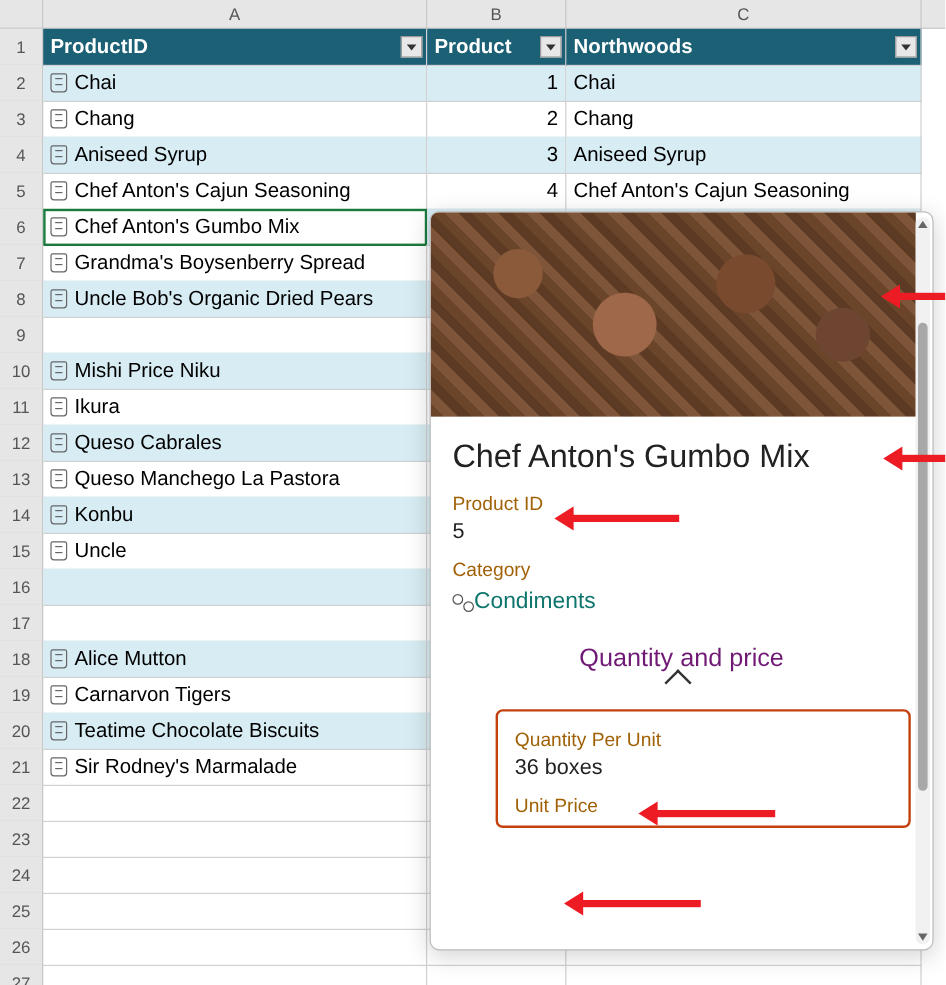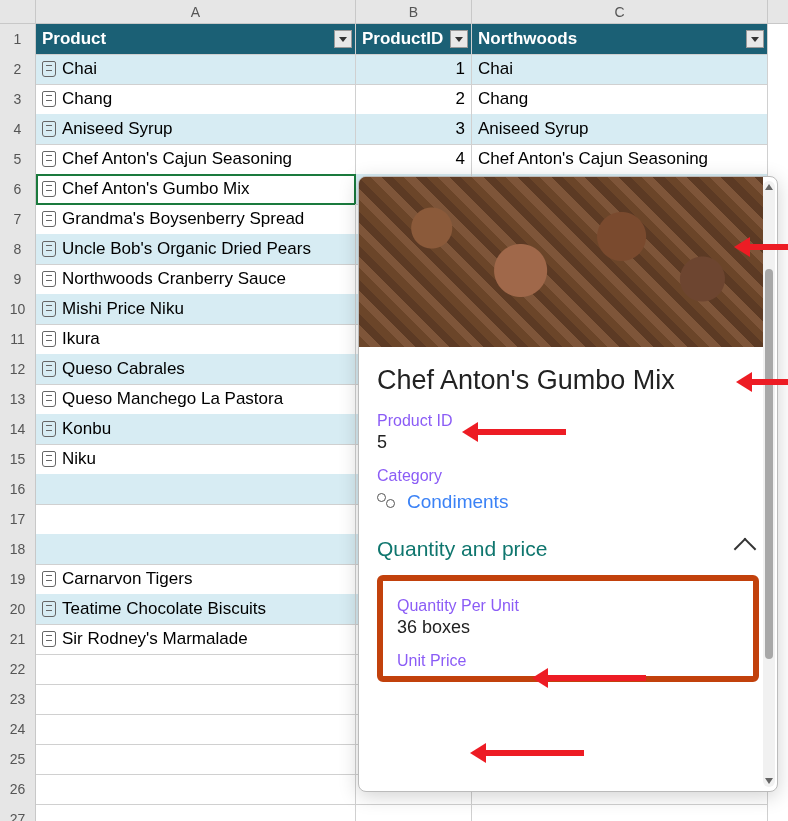--- a/index.html
+++ b/index.html
@@ -113,39 +113,40 @@
     background:
       radial-gradient(circle at 18% 30%, #8b5a3a 0 20px, transparent 21px),
       radial-gradient(circle at 40% 55%, #a0684a 0 26px, transparent 27px),
       radial-gradient(circle at 65% 35%, #7a4a2e 0 24px, transparent 25px),
       radial-gradient(circle at 85% 60%, #6d4530 0 22px, transparent 23px),
       repeating-linear-gradient(45deg, #6b4529 0 8px, #7e5539 8px 16px, #5c3a24 16px 24px),
       linear-gradient(120deg, #5b3824, #8d5d3d);
   }
   .card-body { padding: 12px 18px 0 18px; }
   .card-title { font-size: 27px; color: #222; margin: 6px 0 16px 0; font-weight: 400; }
-  .field-label { font-size: 16px; color: #8b5cf6; margin-top: 4px; }
+  .field-label { font-size: 16px; color: #a16207; margin-top: 4px; }
   .field-value { font-size: 18px; color: #222; margin: 2px 0 14px 0; }
-  .category-row { display: flex; align-items: center; gap: 12px; font-size: 19px; color: #3b82f6; margin: 6px 0 24px 0; }
+  .category-row { display: flex; align-items: flex-end; gap: 0; font-size: 19px; color: #0f766e; margin: 6px 0 24px 0; }
   .category-icon { width: 18px; height: 18px; position: relative; }
   .category-icon::before, .category-icon::after {
     content: ""; position: absolute; border-radius: 50%;
     border: 1.5px solid #555; background: #fff;
   }
   .category-icon::before { width: 7px; height: 7px; left: 0; top: 0; }
   .category-icon::after { width: 7px; height: 7px; right: 0; top: 6px; }
 
-  .section-hdr { display: flex; justify-content: space-between; align-items: center; font-size: 21px; color: #0f766e; margin: 8px 0 14px 0; }
+  .section-hdr { display: flex; justify-content: space-between; align-items: center; font-size: 21px; color: #701a75; margin: 8px 0 14px 0; flex-direction: column; }
   .chevron-up { width: 16px; height: 16px; border-left: 2px solid #333; border-top: 2px solid #333; transform: rotate(45deg); margin-right: 6px; }
 
   .section-inner {
-    border: 6px solid #c2410c;
+    border: 2px solid #c2410c;
     border-radius: 6px;
     padding: 12px 14px 6px 14px;
     margin-bottom: 12px;
+    margin-left: 36px;
   }
 
   
   .card-scroll {
     position: absolute; right: 2px; top: 4px; bottom: 4px; width: 12px;
     background: #f1f1f1; border-radius: 6px;
   }
   .card-scroll .arrow {
     position: absolute; left: 2px; width: 0; height: 0;
     border-left: 4px solid transparent; border-right: 4px solid transparent;
@@ -181,27 +182,27 @@
   <div class="col-letters">
     <div class="col-letter"></div>
     <div class="col-letter">A</div>
     <div class="col-letter">B</div>
     <div class="col-letter">C</div>
   </div>
 
   <div class="grid-row hdr">
     <div class="rownum">1</div>
     <div class="cell">
-      <span>Product</span>
+      <span>ProductID</span>
       <div class="filter-btn">
           <span></span>
         </div>
     </div>
     <div class="cell">
-      <span>ProductID</span>
+      <span>Product</span>
       <div class="filter-btn">
           <span></span>
         </div>
     </div>
     <div class="cell">
       <span>Northwoods</span>
       <div class="filter-btn">
           <span></span>
         </div>
     </div>
@@ -280,26 +281,20 @@
           <div class="prod-inner">
             <span class="card-icon"></span>
             <span>Uncle Bob's Organic Dried Pears</span>
           </div>
         </div>
         <div class="cell numcell striped"></div>
         <div class="cell striped"></div>
       </div>
       <div class="grid-row">
         <div class="rownum">9</div>
-        <div class="cell">
-          <div class="prod-inner">
-            <span class="card-icon"></span>
-            <span>Northwoods Cranberry Sauce</span>
-          </div>
-        </div>
         <div class="cell numcell"></div>
         <div class="cell"></div>
       </div>
       <div class="grid-row">
         <div class="rownum">10</div>
         <div class="cell striped">
           <div class="prod-inner">
             <span class="card-icon"></span>
             <span>Mishi Price Niku</span>
           </div>
@@ -349,38 +344,44 @@
           </div>
         </div>
         <div class="cell numcell striped"></div>
         <div class="cell striped"></div>
       </div>
       <div class="grid-row">
         <div class="rownum">15</div>
         <div class="cell">
           <div class="prod-inner">
             <span class="card-icon"></span>
-            <span>Niku</span>
+            <span>Uncle</span>
           </div>
         </div>
         <div class="cell numcell"></div>
         <div class="cell"></div>
       </div>
       <div class="grid-row">
         <div class="rownum">16</div>
         <div class="cell numcell striped"></div>
         <div class="cell striped"></div>
       </div>
       <div class="grid-row">
         <div class="rownum">17</div>
         <div class="cell numcell"></div>
         <div class="cell"></div>
       </div>
       <div class="grid-row">
         <div class="rownum">18</div>
+        <div class="cell striped">
+          <div class="prod-inner">
+            <span class="card-icon"></span>
+            <span>Alice Mutton</span>
+          </div>
+        </div>
         <div class="cell numcell striped"></div>
         <div class="cell striped"></div>
       </div>
       <div class="grid-row">
         <div class="rownum">19</div>
         <div class="cell">
           <div class="prod-inner">
             <span class="card-icon"></span>
             <span>Carnarvon Tigers</span>
           </div>

